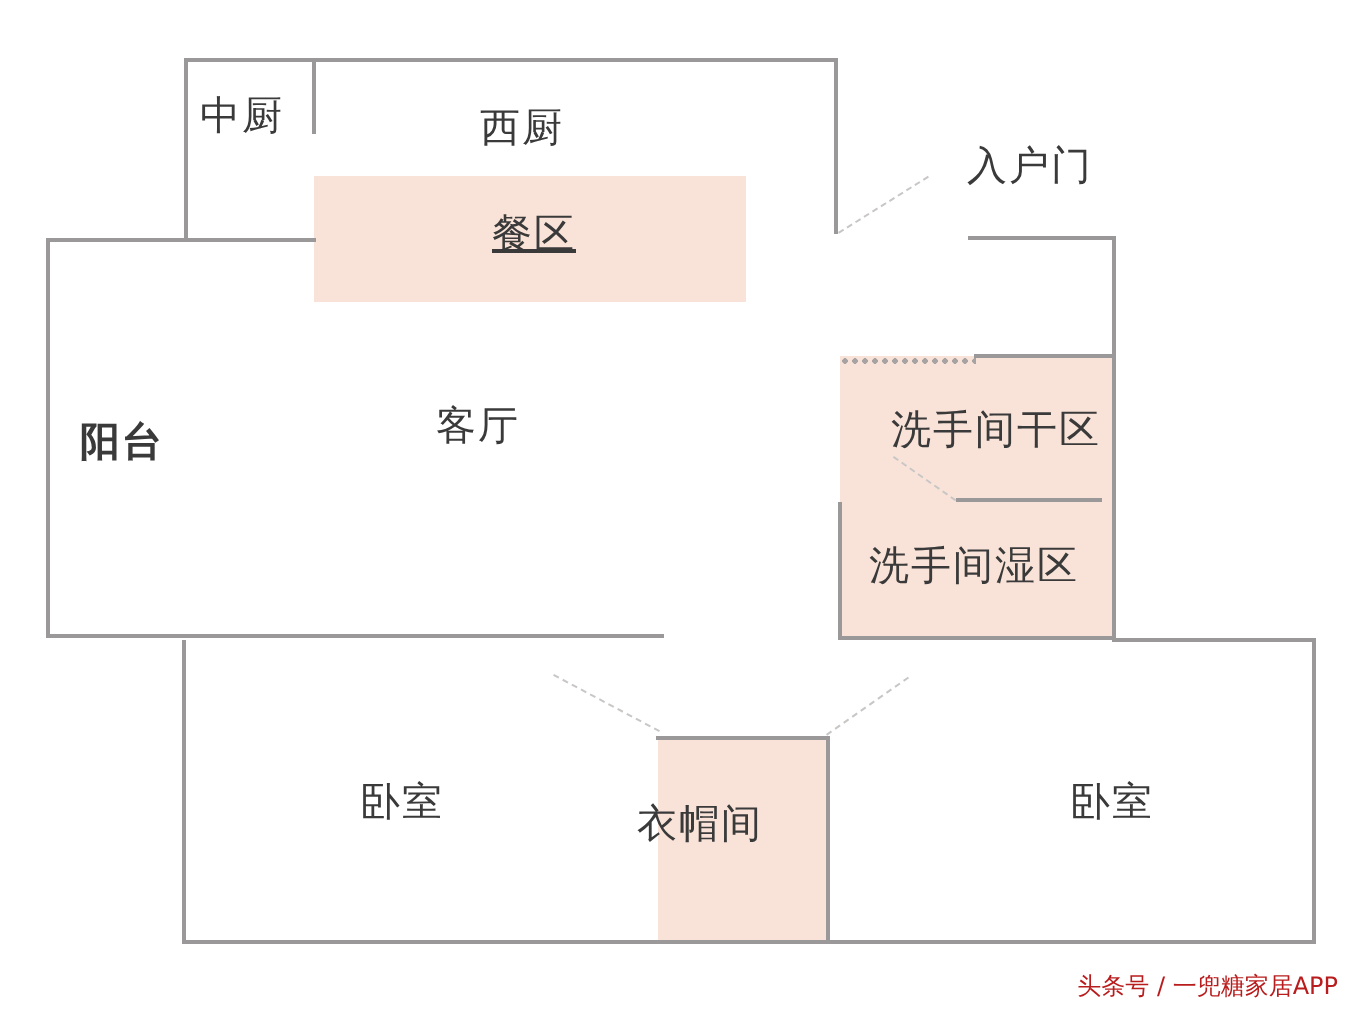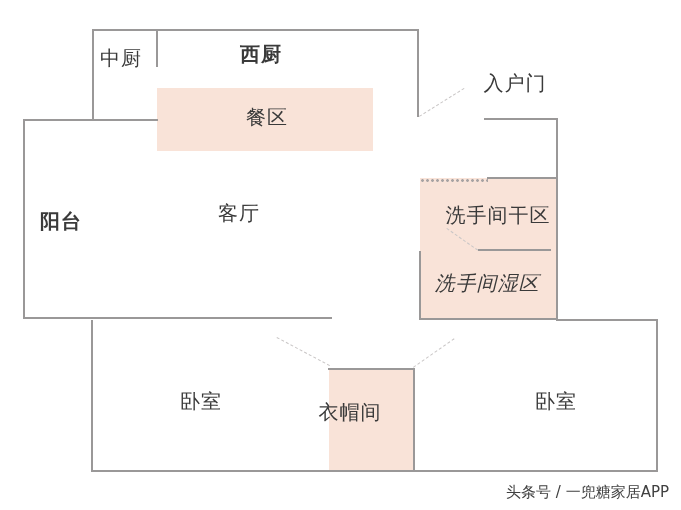--- a/index.html
+++ b/index.html
@@ -4,21 +4,21 @@
 <style>
   html,body{margin:0;padding:0;background:#ffffff;}
   body{width:681px;height:510px;position:relative;overflow:hidden;font-family:"DejaVu Sans",sans-serif;}
   .wall{position:absolute;background:#9a9898;}
   .h{height:2px;}
   .v{width:2px;}
   .fill{position:absolute;background:#f9e3d8;}
   .lbl{position:absolute;color:#3a3a3a;font-size:20px;white-space:nowrap;transform:translate(-50%,-50%);letter-spacing:1px;}
   .dash{position:absolute;height:0;border-top:1.5px dashed #c9c6c6;transform-origin:0 0;}
   .dots{position:absolute;height:5px;background-image:radial-gradient(circle,#a8a3a3 1.3px,transparent 1.5px);background-size:5px 5px;}
-  .wm{position:absolute;right:12px;bottom:8px;font-size:15px;color:#404040;text-shadow:0 0 1px #fff;}
+  .wm{position:absolute;right:12px;bottom:8px;font-size:12px;color:#b91c1c;text-shadow:0 0 1px #fff;}
 </style>
 </head>
 <body>
 
 <div class="fill" style="left:157px;top:88px;width:216px;height:63px;"></div>
 <div class="fill" style="left:420px;top:178px;width:136px;height:140px;"></div>
 <div class="fill" style="left:329px;top:369px;width:84px;height:101px;"></div>
 
 <div class="wall h" style="left:92px;top:29px;width:327px;"></div>
 <div class="wall v" style="left:92px;top:29px;height:91px;"></div>
@@ -43,24 +43,24 @@
 <div class="wall v" style="left:413px;top:368px;height:104px;"></div>
 <div class="wall h" style="left:556px;top:319px;width:101px;"></div>
 <div class="wall v" style="left:656px;top:319px;height:153px;"></div>
 
 <div class="dash" style="left:419px;top:116px;width:53px;transform:rotate(-32deg);"></div>
 <div class="dash" style="left:447px;top:228px;width:38px;transform:rotate(35deg);"></div>
 <div class="dash" style="left:277px;top:337px;width:60px;transform:rotate(28deg);"></div>
 <div class="dash" style="left:413px;top:367px;width:50px;transform:rotate(-35deg);"></div>
 
 <div class="lbl" style="left:121px;top:58px;">中厨</div>
-<div class="lbl" style="left:261px;top:54px;font-weight:bold;">西厨</div>
-<div class="lbl" style="left:267px;top:117px;">餐区</div>
+<div class="lbl" style="left:261px;top:64px;">西厨</div>
+<div class="lbl" style="left:267px;top:117px;text-decoration:underline;">餐区</div>
 <div class="lbl" style="left:239px;top:213px;">客厅</div>
 <div class="lbl" style="left:61px;top:221px;font-weight:bold;">阳台</div>
 <div class="lbl" style="left:515px;top:83px;">入户门</div>
 <div class="lbl" style="left:498px;top:215px;">洗手间干区</div>
-<div class="lbl" style="left:487px;top:283px;font-style:italic;">洗手间湿区</div>
+<div class="lbl" style="left:487px;top:283px;">洗手间湿区</div>
 <div class="lbl" style="left:201px;top:401px;">卧室</div>
 <div class="lbl" style="left:350px;top:412px;">衣帽间</div>
 <div class="lbl" style="left:556px;top:401px;">卧室</div>
 
 <div class="wm">头条号 / 一兜糖家居APP</div>
 
 </body></html>

